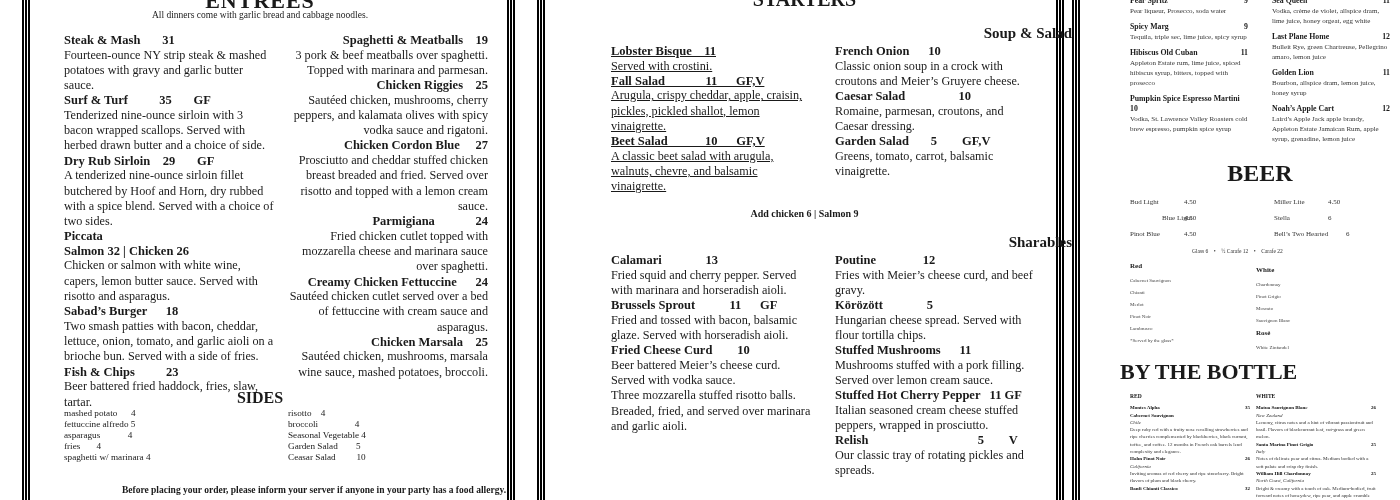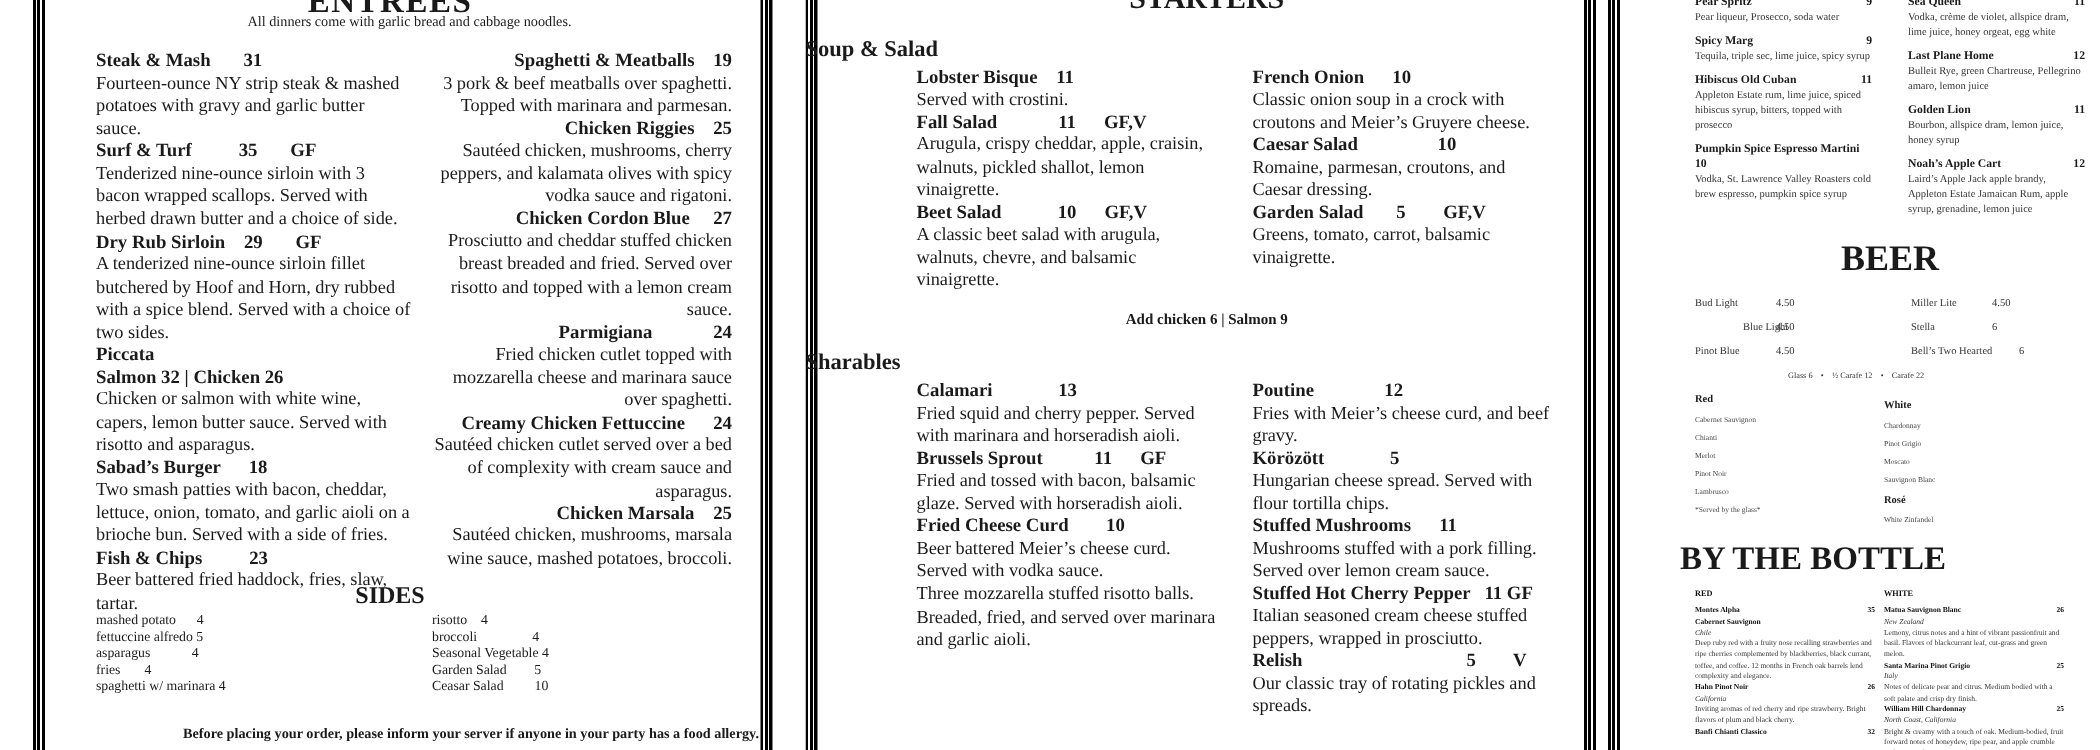--- a/index.html
+++ b/index.html
@@ -9,34 +9,34 @@
   .panel { position: absolute; top: 0; height: 500px; background: #fff; overflow: hidden; }
   .border-l, .border-r { position: absolute; top: 0; bottom: 0; width: 8px; }
   .border-l { background: linear-gradient(to right, #000 0 2px, #fff 2px 3px, #000 3px 5px, #fff 5px 6px, #000 6px 8px); }
   .border-r { background: linear-gradient(to right, #000 0 2px, #fff 2px 3px, #000 3px 5px, #fff 5px 6px, #000 6px 8px); }
 
   
   #p1 { left: 0; width: 520px; }
   #p1 .border-l { left: 22px; }
   #p1 .border-r { left: 507px; }
   #p1 .h-title { position: absolute; top: -12px; left: 0; width: 520px; text-align: center; font-weight: bold; font-size: 22px; letter-spacing: 1px; }
-  #p1 .subtitle { position: absolute; top: 10px; left: 13px; width: 520px; text-align: center; font-size: 9.5px; }
+  #p1 .subtitle { position: absolute; top: 10px; left: 0; width: 520px; text-align: center; font-size: 9.5px; }
   .col { position: absolute; }
   .item-name { font-weight: bold; font-size: 12.5px; line-height: 14.5px; white-space: pre; }
   .item-desc { font-size: 12.2px; line-height: 15.3px; }
   .sides-title { position: absolute; top: 389px; left: 0; width: 520px; text-align: center; font-weight: bold; font-size: 16px; }
   .sides-col { position: absolute; top: 408px; font-size: 9.2px; line-height: 11.1px; white-space: pre; }
   .allergy { position: absolute; top: 485px; left: 0; width: 628px; text-align: center; font-weight: bold; font-size: 9.5px; }
 
   
   #p2 { left: 537px; width: 535px; }
   #p2 .border-l { left: 0; }
   #p2 .border-r { left: 519px; }
   #p2 .h-title { position: absolute; top: -12px; left: 0; width: 535px; text-align: center; font-weight: bold; font-size: 20px; }
-  .sub-title { position: absolute; left: 0; width: 535px; text-align: left; font-weight: bold; font-size: 15px; }
+  .sub-title { position: absolute; left: 0; width: 535px; text-align: right; font-weight: bold; font-size: 15px; }
   .add-note { position: absolute; top: 208px; left: 0; width: 535px; text-align: center; font-weight: bold; font-size: 10px; }
 
   
   #p3 { left: 1072px; width: 328px; padding-left: 15px; }
   #p3 .border-l { left: 0; }
   .cocktail-col { position: absolute; top: -4px; width: 118px; }
   .ck-name { font-weight: bold; font-size: 7.8px; line-height: 10px; display: flex; justify-content: space-between; }
   .ck-desc { font-size: 7px; line-height: 10px; color: #333; margin-bottom: 6px; }
   .beer-title { position: absolute; top: 160px; left: 48px; width: 280px; text-align: center; font-weight: bold; font-size: 24px; }
   .beer-row { position: absolute; font-size: 7px; color: #333; white-space: pre; }
@@ -98,21 +98,21 @@
     <div>
         <div class="item-name">Chicken Cordon Blue     27</div>
         <div class="item-desc">Prosciutto and cheddar stuffed chicken breast breaded and fried. Served over risotto and topped with a lemon cream sauce.</div>
       </div>
     <div>
         <div class="item-name">Parmigiana             24</div>
         <div class="item-desc">Fried chicken cutlet topped with mozzarella cheese and marinara sauce over spaghetti.</div>
       </div>
     <div>
         <div class="item-name">Creamy Chicken Fettuccine      24</div>
-        <div class="item-desc">Sautéed chicken cutlet served over a bed of complexity with cream sauce and asparagus.</div>
+        <div class="item-desc">Sautéed chicken cutlet served over a bed of fettuccine with cream sauce and asparagus.</div>
       </div>
     <div>
         <div class="item-name">Chicken Marsala    25</div>
         <div class="item-desc">Sautéed chicken, mushrooms, marsala wine sauce, mashed potatoes, broccoli.</div>
       </div>
   </div>
 
   <div class="sides-title">SIDES</div>
   <div class="sides-col" style="left:64px;">mashed potato      4
 fettuccine alfredo 5
@@ -126,28 +126,28 @@
 Ceasar Salad         10</div>
   <div class="allergy">Before placing your order, please inform your server if anyone in your party has a food allergy.</div>
 </div>
 
 <div class="panel" id="p2">
   <div class="border-l"></div>
   <div class="border-r"></div>
   <div class="h-title">STARTERS</div>
   <div class="sub-title" style="top:25px;">Soup &amp; Salad</div>
 
-  <div class="col" style="left:74px; top:44px; width:200px;">
+  <div class="col" style="left:74px; top:44px; width:200px;text-decoration:underline;">
     <div>
         <div class="item-name">Lobster Bisque    11</div>
         <div class="item-desc">Served with crostini.</div>
       </div>
     <div>
         <div class="item-name">Fall Salad             11      GF,V</div>
-        <div class="item-desc">Arugula, crispy cheddar, apple, craisin, walnuts, pickled shallot, lemon vinaigrette.</div>
+        <div class="item-desc">Arugula, crispy cheddar, apple, craisin, pickles, pickled shallot, lemon vinaigrette.</div>
       </div>
     <div>
         <div class="item-name">Beet Salad            10      GF,V</div>
         <div class="item-desc">A classic beet salad with arugula, walnuts, chevre, and balsamic vinaigrette.</div>
       </div>
   </div>
   <div class="col" style="left:298px; top:44px; width:200px;">
     <div>
         <div class="item-name">French Onion      10</div>
         <div class="item-desc">Classic onion soup in a crock with croutons and Meier’s Gruyere cheese.</div>

